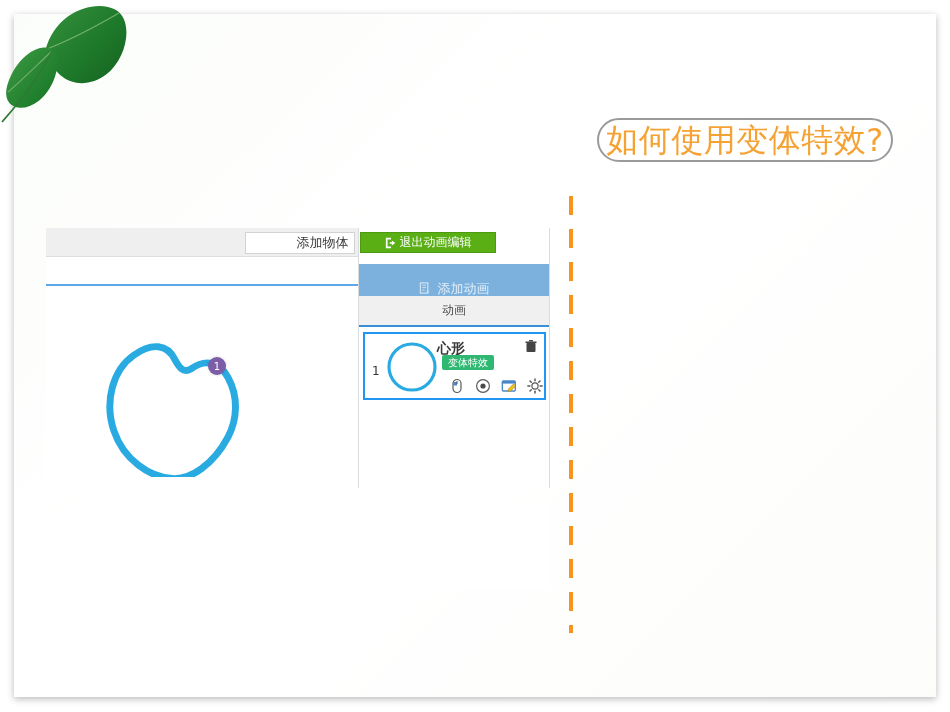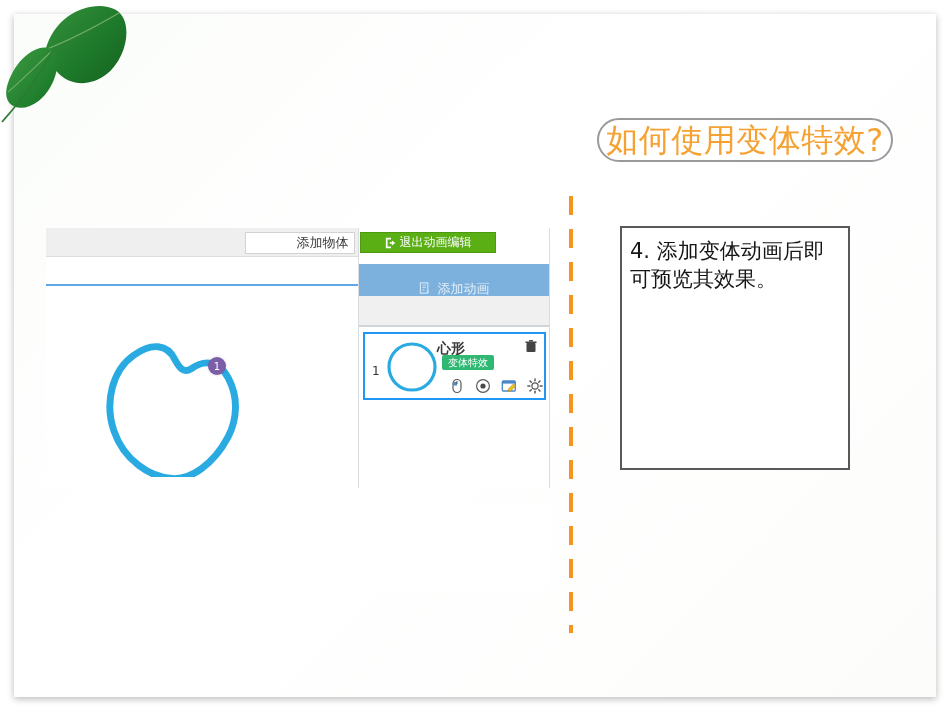--- a/index.html
+++ b/index.html
@@ -380,23 +380,20 @@
       <path d="M2 122 C14 108 34 86 52 51" stroke="#2d7a33" stroke-width="1.6" fill="none"></path>
     </svg>
   </div>
 
   <div class="title-pill">
     <span class="title-pill-text">如何使用变体特效?</span>
   </div>
 
   <div class="divider-dashed"></div>
 
-  <div class="caption-box">
-    <div class="caption-text">4. 添加变体动画后即可预览其效果。</div>
-  </div>
 
   <div class="app-shot">
 
     <div class="app-toolbar">
       <div class="add-object-btn">添加物体</div>
     </div>
 
     <div class="app-canvas">
       <div class="canvas-ruler-line"></div>
 
@@ -423,20 +420,21 @@
       <div class="add-anim-bar">
         <svg width="13" height="13" viewBox="0 0 14 14">
           <rect x="1.5" y="1" width="8" height="11" fill="none" stroke="#cfe3f3" stroke-width="1.3"></rect>
           <path d="M3.5 3.5 H7.5 M3.5 6 H7.5 M3.5 8.5 H6" stroke="#cfe3f3" stroke-width="1"></path>
           <path d="M9.5 8.5 L11 11.5 L8 10.5 Z" fill="#cfe3f3"></path>
         </svg>
         <span>添加动画</span>
       </div>
 
       <div class="panel-tabs">
+        <div class="panel-tab active">动画</div>
       </div>
 
       <div class="anim-list">
         <div class="panel-bottom-fill"></div>
 
         <div class="anim-item">
           <span class="anim-item-index">1</span>
 
           <div class="anim-thumb">
             <svg width="54" height="54" viewBox="0 0 54 54">

